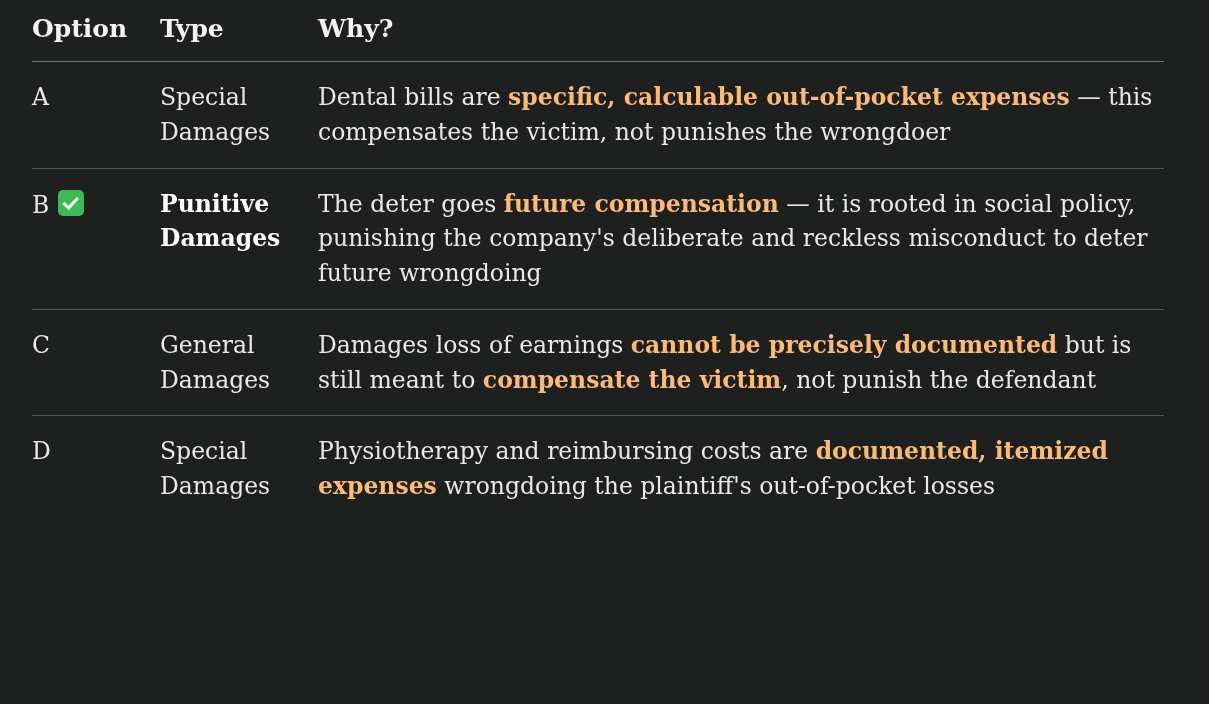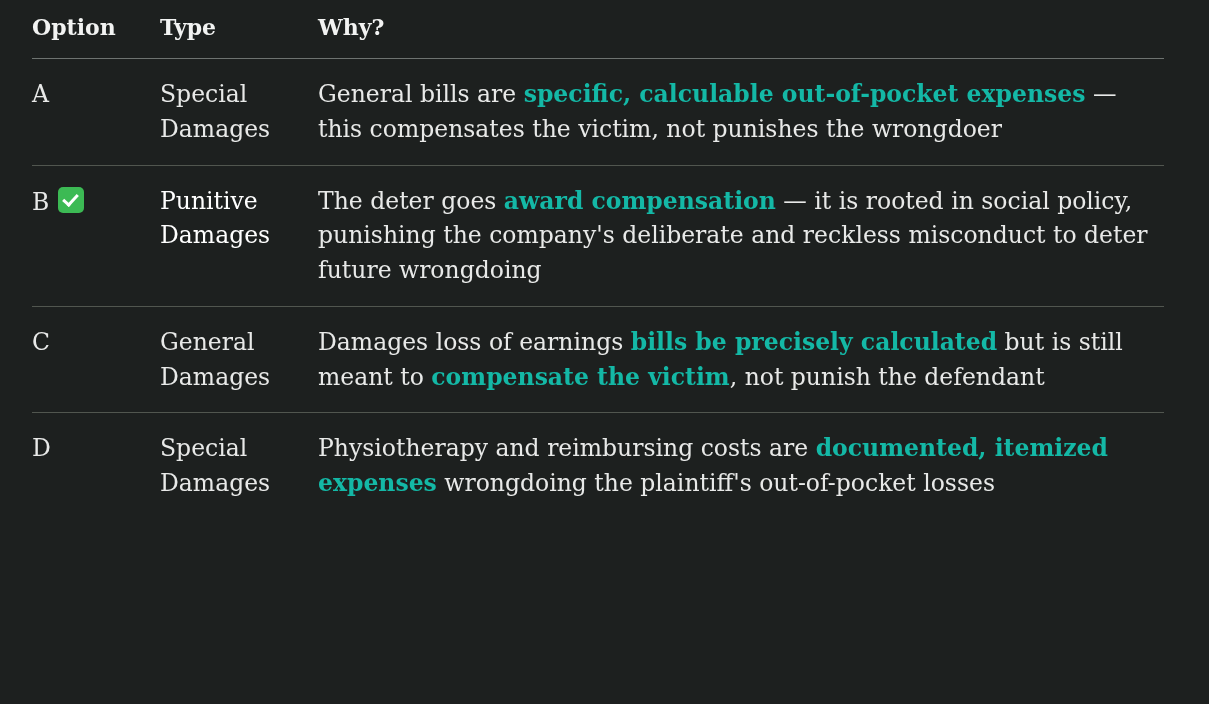--- a/index.html
+++ b/index.html
@@ -23,21 +23,21 @@
     padding: 0 44px 0 32px;
   }
   table.answer-table {
     width: 1132px;
     border-collapse: collapse;
     table-layout: fixed;
   }
   table.answer-table th {
     text-align: left;
     font-weight: bold;
-    font-size: 22px;
+    font-size: 25px;
     color: #f2f3f2;
     padding: 8px 0 18px 0;
     border-bottom: 1px solid #6e7370;
     vertical-align: bottom;
   }
   table.answer-table td {
     font-size: 23.5px;
     line-height: 1.48;
     color: #e8e9e8;
     padding: 18px 0 18px 0;
@@ -48,21 +48,21 @@
     border-bottom: none;
   }
   .col-option { width: 128px; }
   .col-type   { width: 158px; margin-top: 46px; }
   .col-why    { width: 846px; }
 
   td.cell-option {
     white-space: nowrap;
   }
   td.cell-type.bold-type {
-    font-weight: normal;
+    font-weight: bold;
     color: #ffffff;
   }
   .check {
     display: inline-block;
     margin-left: 9px;
     width: 26px;
     height: 26px;
     border-radius: 5px;
     background: #3cba54;
     position: relative;
@@ -75,52 +75,52 @@
     left: 8px;
     top: 4px;
     width: 6px;
     height: 12px;
     border: solid #ffffff;
     border-width: 0 3px 3px 0;
     transform: rotate(42deg);
   }
   td.cell-why b {
     font-weight: bold;
-    color: #14b8a6;
+    color: #fdba74;
   }
   .pad-top { height: 6px; }
 </style>
 </head>
 <body>
 
 <div class="page">
   <div class="pad-top"></div>
   <table class="answer-table">
     <thead>
       <tr>
         <th class="col-option">Option</th>
         <th class="col-type">Type</th>
         <th class="col-why">Why?</th>
       </tr>
     </thead>
     <tbody id="table-body">
         <tr>
           <td class="cell-option"><span>A</span></td>
           <td class="cell-type">Special Damages</td>
-          <td class="cell-why"><span>General bills are </span><b>specific, calculable out-of-pocket expenses</b><span> — this compensates the victim, not punishes the wrongdoer</span></td>
+          <td class="cell-why"><span>Dental bills are </span><b>specific, calculable out-of-pocket expenses</b><span> — this compensates the victim, not punishes the wrongdoer</span></td>
         </tr>
         <tr>
           <td class="cell-option"><span>B</span><span class="check" style="background: rgb(60, 186, 84);"></span></td>
           <td class="cell-type bold-type">Punitive Damages</td>
-          <td class="cell-why"><span>The deter goes </span><b>award compensation</b><span> — it is rooted in social policy, punishing the company's deliberate and reckless misconduct to deter future wrongdoing</span></td>
+          <td class="cell-why"><span>The deter goes </span><b>future compensation</b><span> — it is rooted in social policy, punishing the company's deliberate and reckless misconduct to deter future wrongdoing</span></td>
         </tr>
         <tr>
           <td class="cell-option"><span>C</span></td>
           <td class="cell-type">General Damages</td>
-          <td class="cell-why"><span>Damages loss of earnings </span><b>bills be precisely calculated</b><span> but is still meant to </span><b>compensate the victim</b><span>, not punish the defendant</span></td>
+          <td class="cell-why"><span>Damages loss of earnings </span><b>cannot be precisely documented</b><span> but is still meant to </span><b>compensate the victim</b><span>, not punish the defendant</span></td>
         </tr>
         <tr>
           <td class="cell-option"><span>D</span></td>
           <td class="cell-type">Special Damages</td>
           <td class="cell-why"><span>Physiotherapy and reimbursing costs are </span><b>documented, itemized expenses</b><span> wrongdoing the plaintiff's out-of-pocket losses</span></td>
         </tr>
       </tbody>
   </table>
 </div>
 

